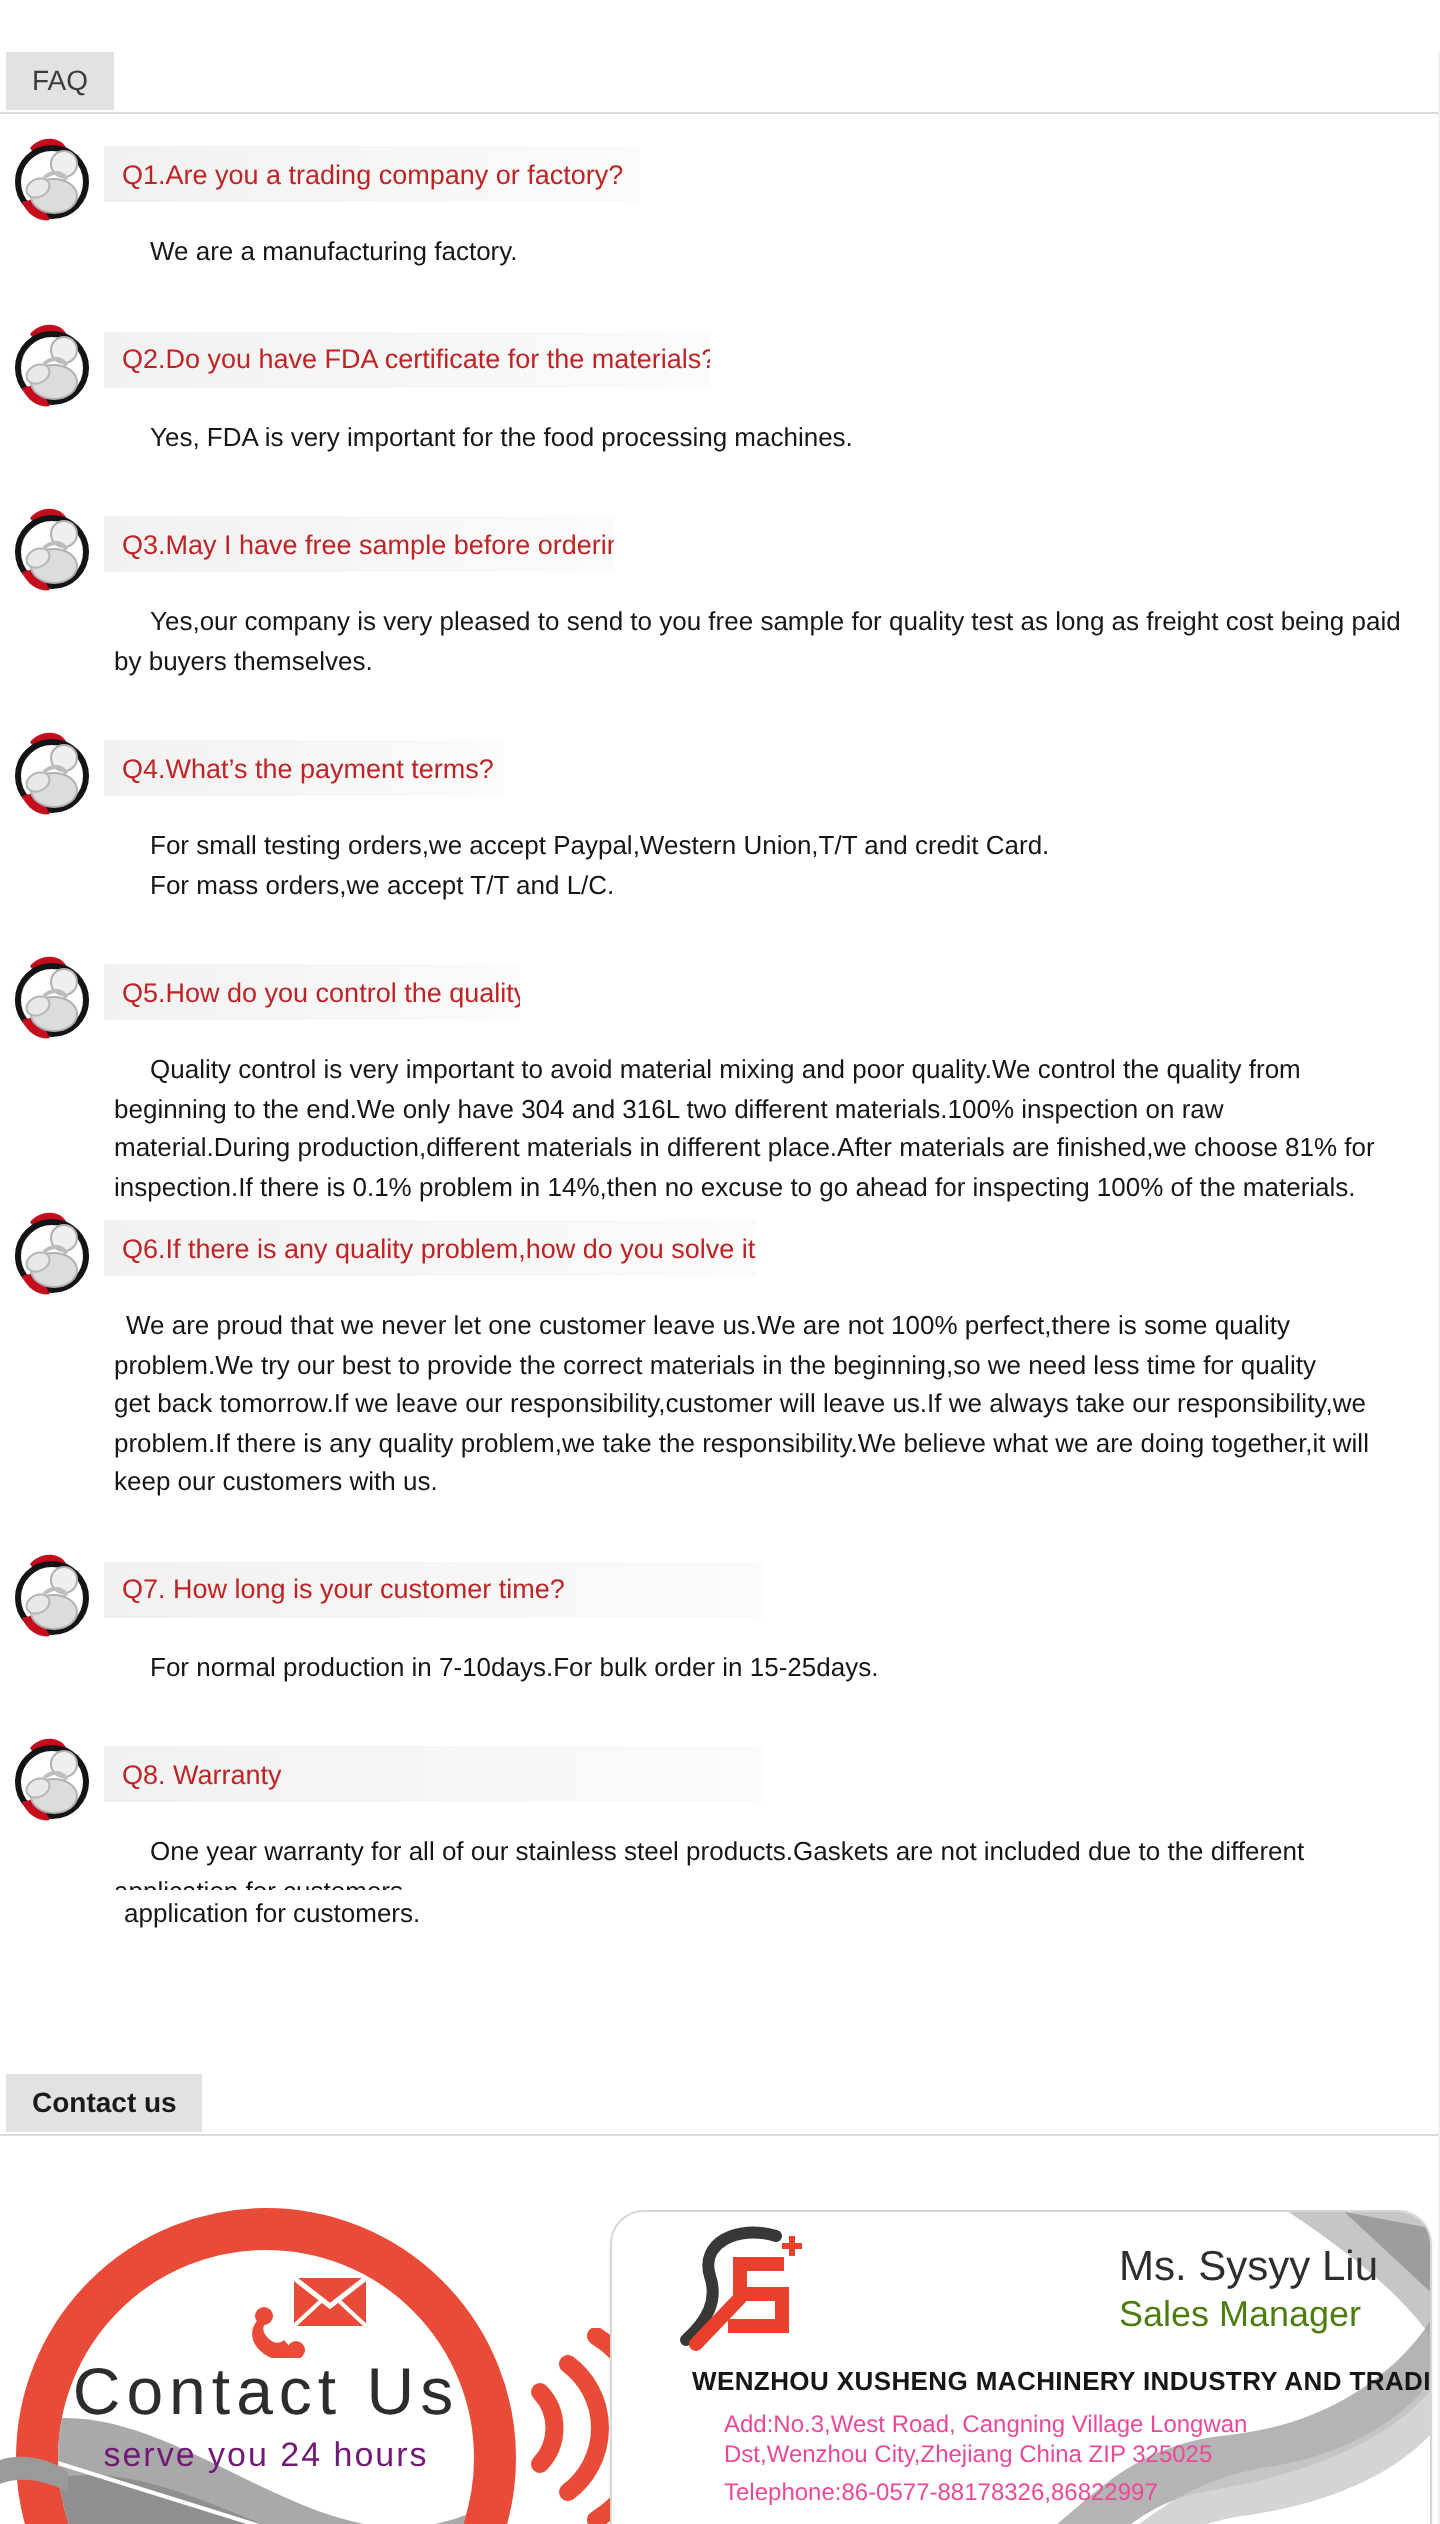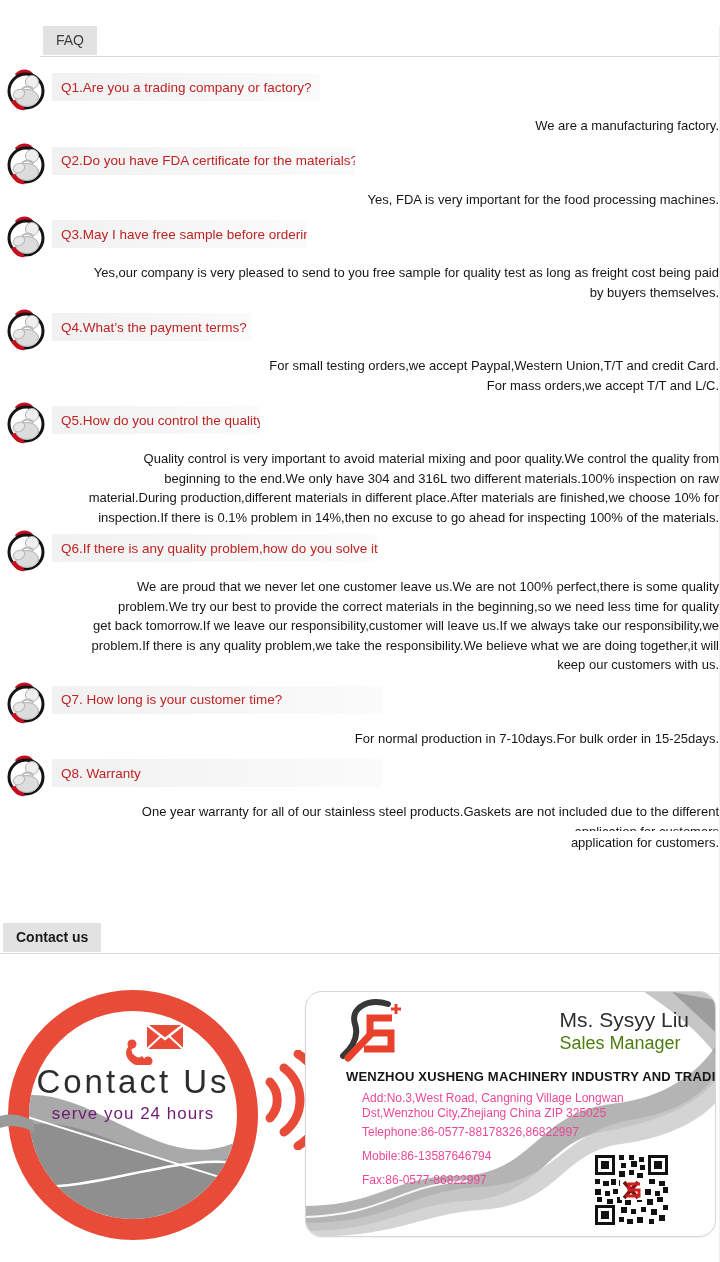--- a/index.html
+++ b/index.html
@@ -6,35 +6,35 @@
   html,body { background:#fff; }
   body { width:720px; height:1262px; position:relative; overflow:hidden;
          font-family:"Liberation Sans", sans-serif; color:#1c1c1c; }
   .page { width:720px; height:1262px; border-right:1px solid #f0f0f0; position:relative; }
 
   
   .tab-row { border-bottom:1px solid #d9d9d9; height:31px; position:relative; }
   .tab { display:inline-block; background:#e2e2e2; color:#3c3c3c;
          font-size:14px; padding:6px 13px 7px 13px; margin-left:3px; }
   .tab.bold { font-weight:bold; color:#1a1a1a; }
-  .faq-tab-row { margin-top:26px;margin-left:40px; }
+  .faq-tab-row { margin-top:26px; }
 
   
   .faq-body { padding:16px 0 0 0; }
   .faq-item { position:relative; margin-left:52px; }
-  .faq-item + .faq-item { margin-top:11px; }
+  .faq-item + .faq-item { margin-top:30px; }
   .item-q6 { margin-top:7px !important; }
   .mascot { position:absolute; left:-50px; top:-8px; width:46px; height:48px; }
   .qbar { height:28px; display:flex; align-items:center; padding-left:9px;
           background:linear-gradient(to right,#f1f1f1,#fbfbfb);
           color:#bf2323; font-size:13.5px; white-space:nowrap; overflow:hidden; }
   .item-q1 .qbar{width:268px}.item-q2 .qbar{width:303px}.item-q3 .qbar{width:255px}
   .item-q4 .qbar{width:200px}.item-q5 .qbar{width:208px}.item-q6 .qbar{width:326px}
   .item-q7 .qbar{width:330px}.item-q8 .qbar{width:330px}
-  .ans { margin:15px 0 0 5px; font-size:13px; line-height:19.5px; color:#161616;text-align:right; }
+  .ans { margin:15px 0 0 5px; font-size:13px; line-height:19.5px; color:#161616; }
   .ans div { white-space:nowrap; }
   .item-q1 .ans div:nth-child(1),.item-q2 .ans div:nth-child(1),
   .item-q3 .ans div:nth-child(1),.item-q5 .ans div:nth-child(1),
   .item-q7 .ans div:nth-child(1),.item-q8 .ans div:nth-child(1){ text-indent:18px; }
   .item-q4 .ans div { text-indent:18px; }
   .item-q6 .ans div:nth-child(1){ text-indent:6px; }
   .item-q8 .ans div:nth-child(2){ height:9px; overflow:hidden; }
   .item-q8 .ans div:nth-child(3){ text-indent:5px; margin-top:2px; }
 
   
@@ -171,21 +171,21 @@
           <circle cx="30" cy="17" r="6.5" fill="#efefef" stroke="#b0b0b0" stroke-width="1"></circle>
           <path d="M20,24 C24,20 30,21 31,25" fill="none" stroke="#bdbdbd" stroke-width="2"></path>
         </svg>
       </span>
       <div class="qbar">
         <span class="qtext">Q5.How do you control the quality?</span>
       </div>
       <div class="ans">
           <div>Quality control is very important to avoid material mixing and poor quality.We control the quality from</div>
           <div>beginning to the end.We only have 304 and 316L two different materials.100% inspection on raw</div>
-          <div>material.During production,different materials in different place.After materials are finished,we choose 10% for</div>
+          <div>material.During production,different materials in different place.After materials are finished,we choose 81% for</div>
           <div>inspection.If there is 0.1% problem in 14%,then no excuse to go ahead for inspecting 100% of the materials.</div>
         </div>
     </div>
 
     <div class="faq-item item-q6">
       <span class="mascot">
         <svg viewBox="0 0 46 48" width="46" height="48">
           <path d="M13,9 C20,1 33,4 32,14 L28,17 C30,9 20,6 15,12 Z" fill="#c60d1e"></path>
           <circle cx="24" cy="26" r="17" fill="#ffffff" stroke="#141414" stroke-width="3"></circle>
           <path d="M9,36 C12,43 18,46 23,45 L17,34 Z" fill="#c60d1e"></path>

